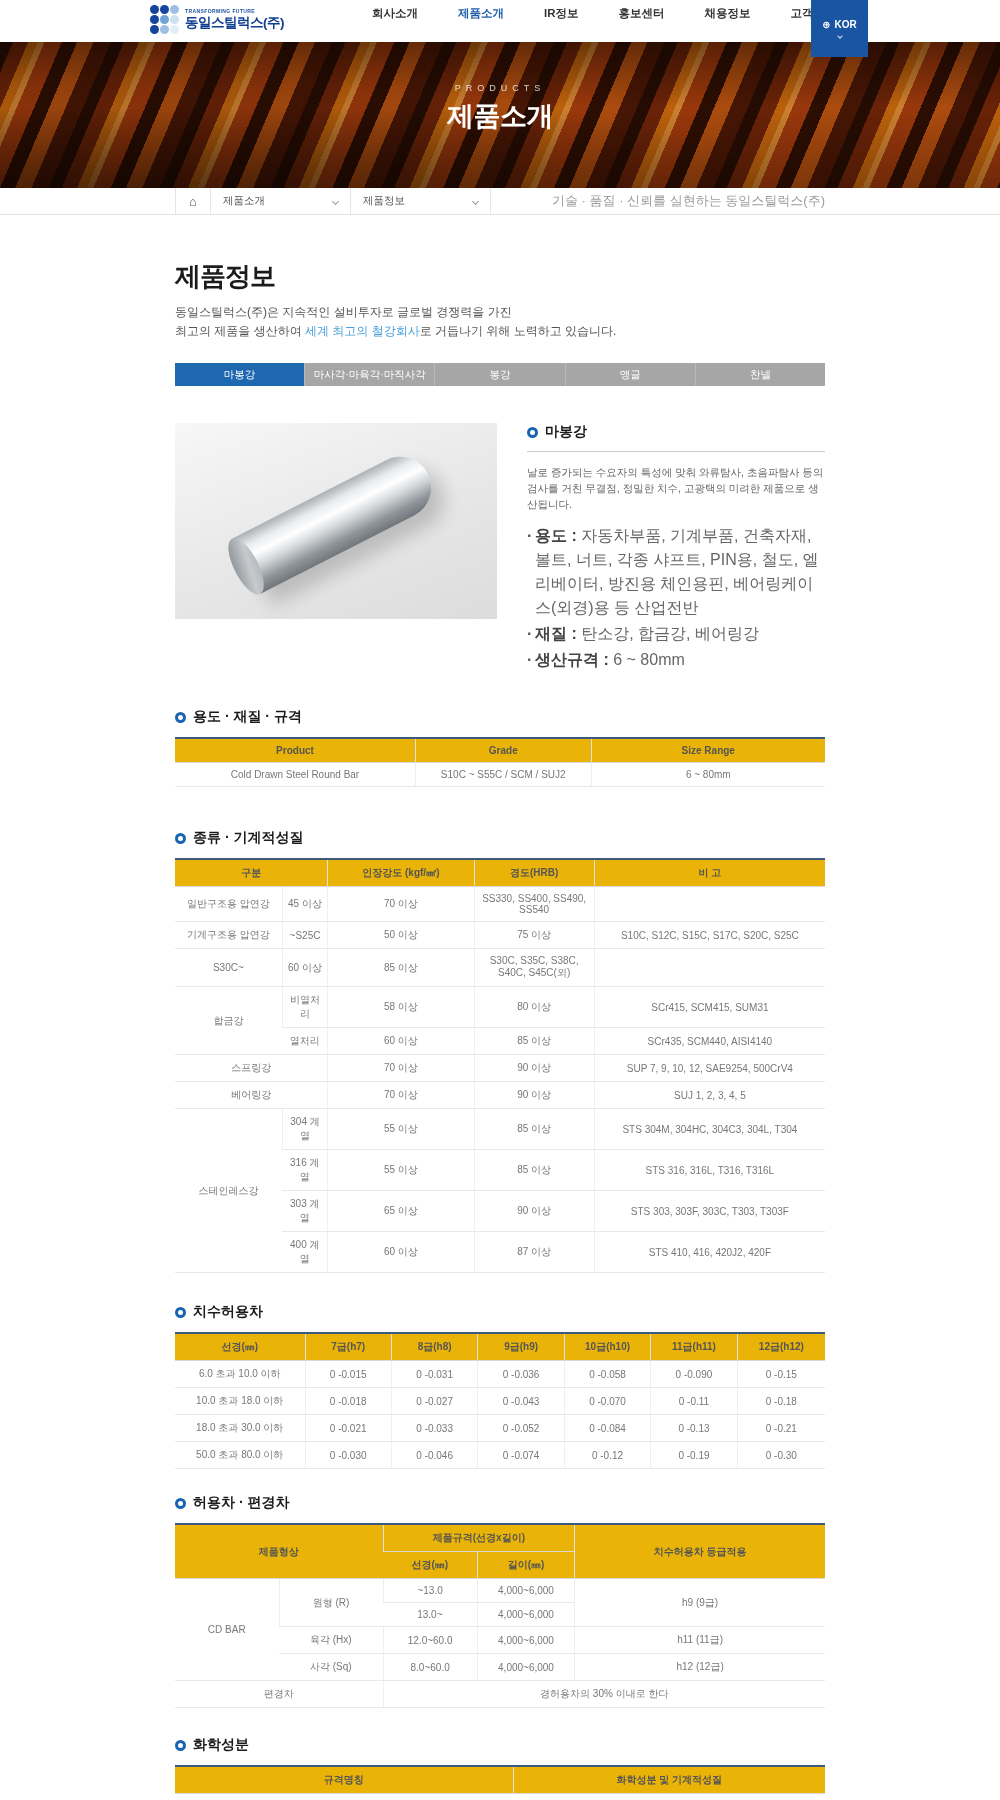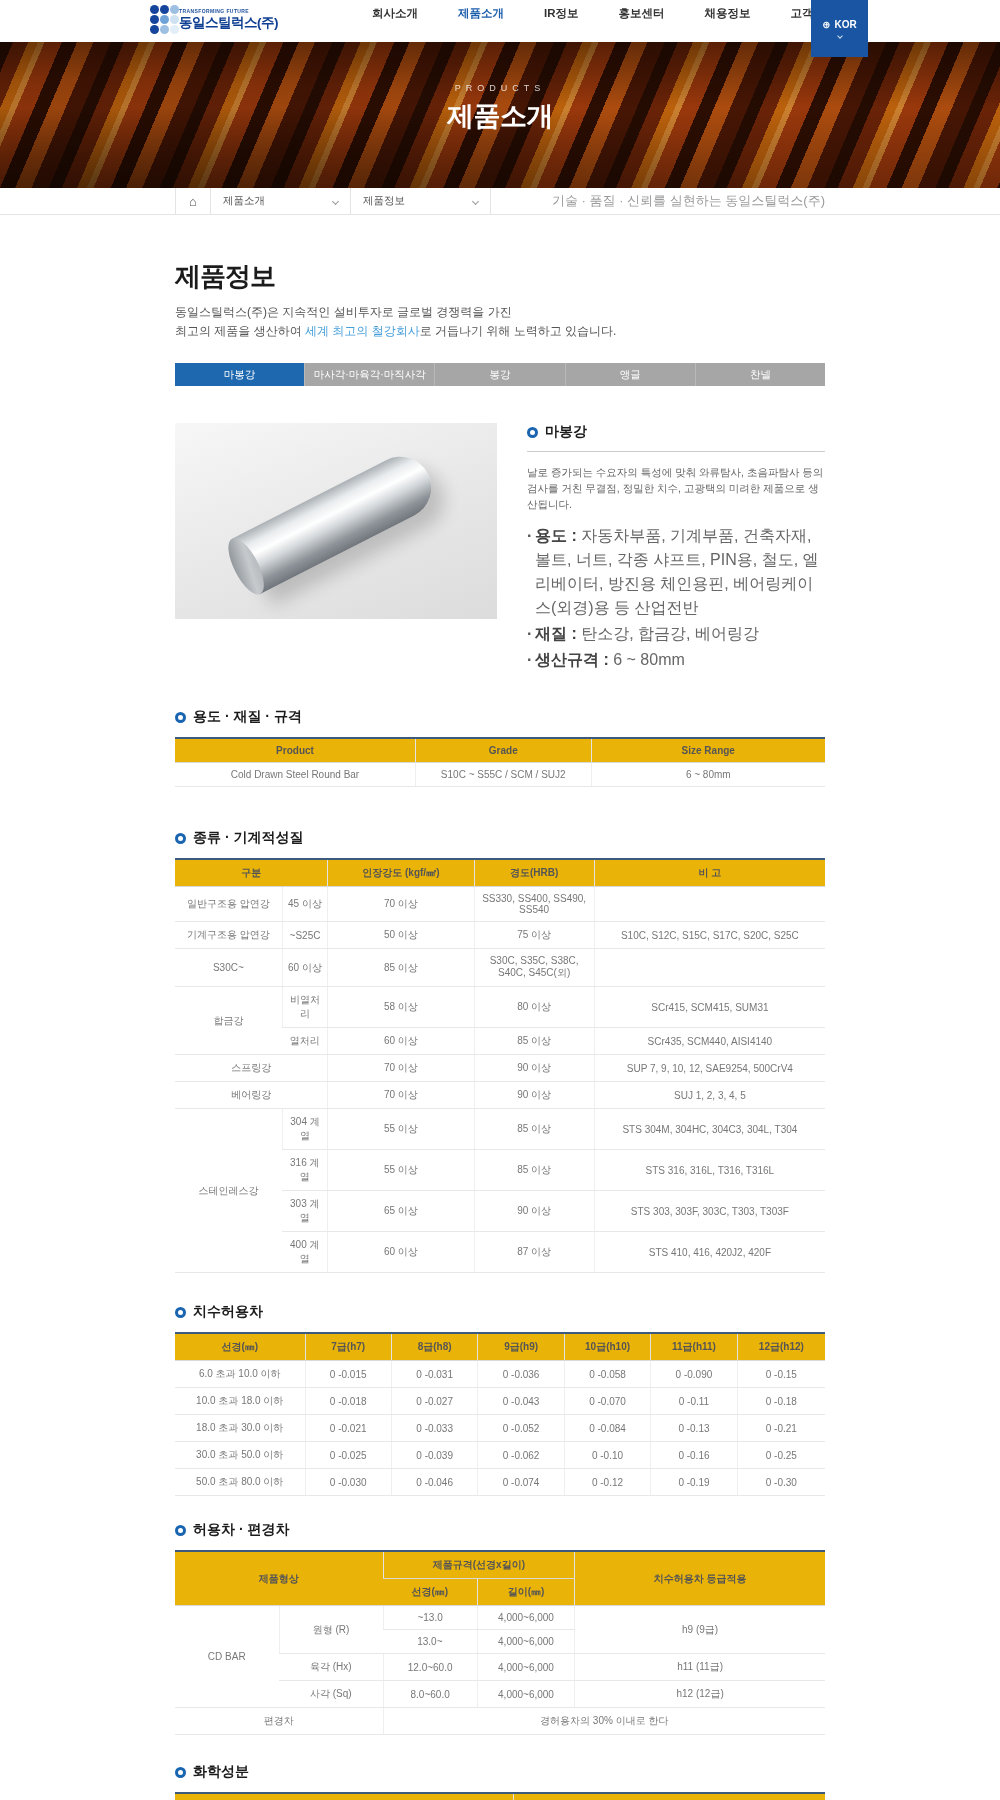--- a/index.html
+++ b/index.html
@@ -3,21 +3,21 @@
 <meta charset="utf-8">
 <style>
   *{box-sizing:border-box}
   html,body{margin:0;padding:0}
   body{width:1000px;height:1800px;overflow:hidden;background:#fff;position:relative;
        font-family:"Liberation Sans","DejaVu Sans",sans-serif;}
   a{text-decoration:none}
 
   
   .topbar{height:42px;position:relative;background:#fff}
-  .logo{position:absolute;left:150px;top:5px;display:flex;align-items:center;cursor:pointer}
+  .logo{position:absolute;left:150px;top:5px;display:flex;align-items:center;gap:6px;cursor:pointer}
   .dots{display:grid;grid-template-columns:repeat(3,9px);grid-auto-rows:9px;gap:1px}
   .dots i{display:block;border-radius:50%}
   .logo-text .tg{display:block;font-size:5px;font-weight:bold;color:#1c4f9c;letter-spacing:.4px}
   .logo-text .co{display:block;font-size:13.5px;font-weight:800;color:#0f3f92;letter-spacing:-.5px}
   .mainnav{position:absolute;left:372px;top:0;height:26px;display:flex;gap:40px;align-items:center}
   .mainnav a{font-size:11.5px;font-weight:700;color:#333}
   .mainnav a.active{color:#1a5dab}
   .lang-btn{position:absolute;right:132px;top:0;width:57px;height:57px;background:#1a55a4;border:0;
             color:#fff;display:flex;flex-direction:column;align-items:center;justify-content:center;
             gap:4px;z-index:6;cursor:pointer;font-family:inherit}
@@ -359,29 +359,20 @@
           <tr>
             <td>18.0 초과 30.0 이하</td>
             <td>0 -0.021</td>
             <td>0 -0.033</td>
             <td>0 -0.052</td>
             <td>0 -0.084</td>
             <td>0 -0.13</td>
             <td>0 -0.21</td>
           </tr>
           <tr>
-            <td>30.0 초과 50.0 이하</td>
-            <td>0 -0.025</td>
-            <td>0 -0.039</td>
-            <td>0 -0.062</td>
-            <td>0 -0.10</td>
-            <td>0 -0.16</td>
-            <td>0 -0.25</td>
-          </tr>
-          <tr>
             <td>50.0 초과 80.0 이하</td>
             <td>0 -0.030</td>
             <td>0 -0.046</td>
             <td>0 -0.074</td>
             <td>0 -0.12</td>
             <td>0 -0.19</td>
             <td>0 -0.30</td>
           </tr>
         </tbody>
       </table>

